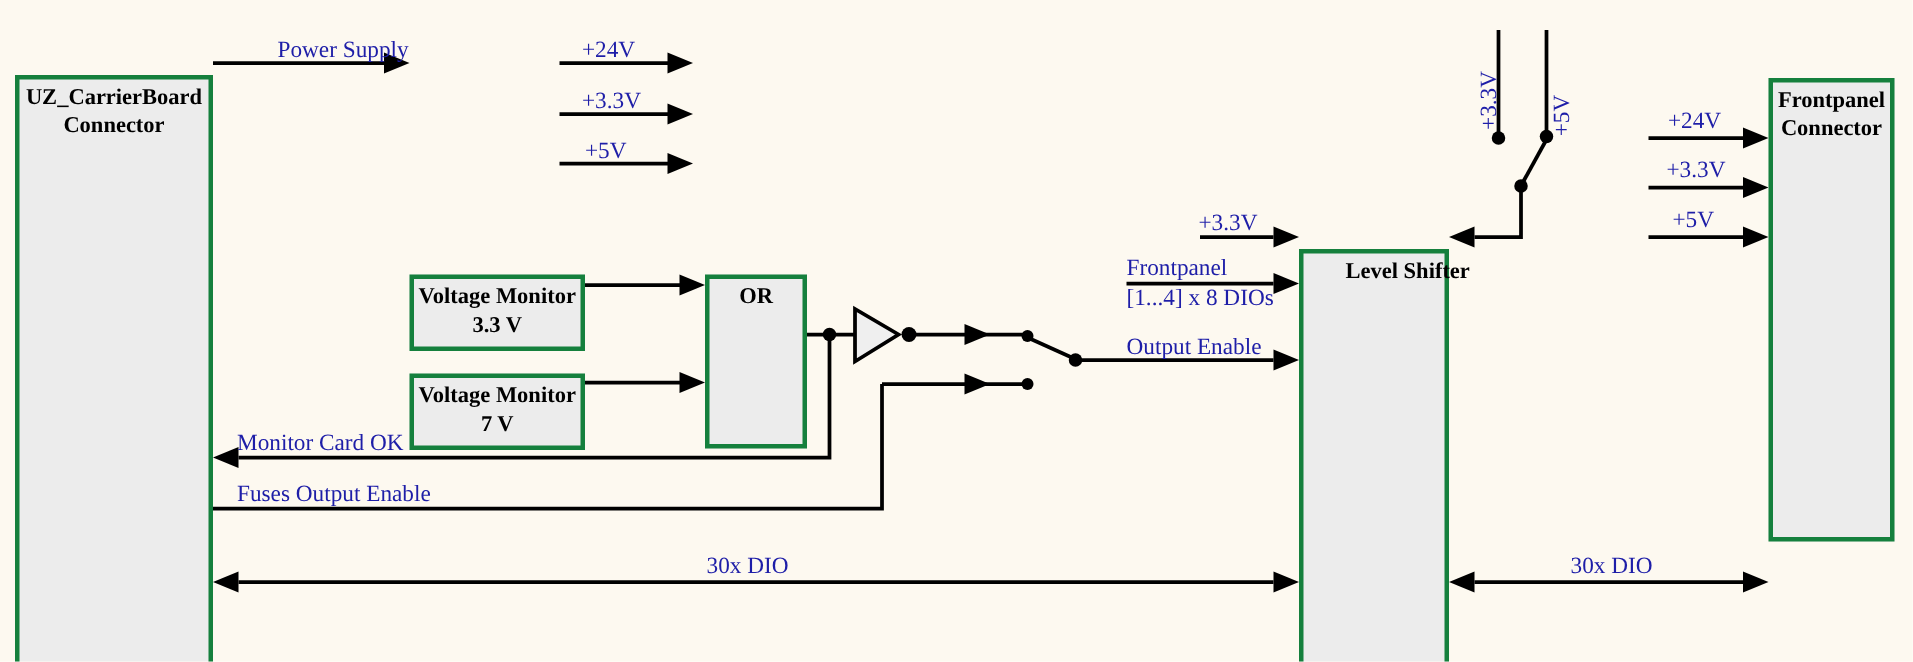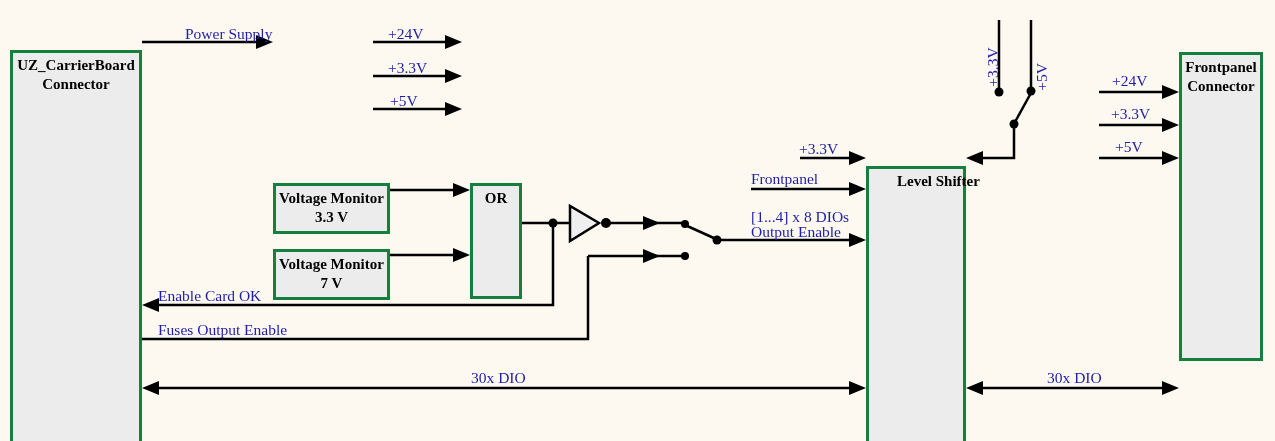--- a/index.html
+++ b/index.html
@@ -141,45 +141,45 @@
   <div class="block" style="left:273px;top:157px;width:117px;height:51px;">
     <span class="bl">Voltage Monitor</span>
     <span class="bl">3.3 V</span>
   </div>
 
   <div class="block" style="left:273px;top:223px;width:117px;height:51px;">
     <span class="bl">Voltage Monitor</span>
     <span class="bl">7 V</span>
   </div>
 
-  <div class="block" style="left:470px;top:157px;width:52px;height:116px;">
+  <div class="block" style="left:470px;top:157px;width:68px;height:116px;">
     <span class="bl">OR</span>
   </div>
 
   <div class="block" style="left:866px;top:140px;width:100px;height:281px;padding-left:28px;">
     <span class="bl">Level Shifter</span>
   </div>
 
   <div class="block" style="left:1179px;top:26px;width:84px;height:309px;">
     <span class="bl">Frontpanel</span>
     <span class="bl">Connector</span>
   </div>
 
   <div class="slabel" style="left:157px;top:26px;margin-left:28px;">Power Supply</div>
 
   <div class="slabel" style="left:388px;top:26px;">+24V</div>
   <div class="slabel" style="left:388px;top:60px;">+3.3V</div>
   <div class="slabel" style="left:390px;top:93px;">+5V</div>
 
   <div class="slabel" style="left:799px;top:141px;">+3.3V</div>
   <div class="slabel" style="left:751px;top:171px;">Frontpanel</div>
-  <div class="slabel" style="left:751px;top:191px;margin-top:18px;">[1...4] x 8 DIOs</div>
+  <div class="slabel" style="left:751px;top:191px;">[1...4] x 8 DIOs</div>
   <div class="slabel" style="left:751px;top:224px;">Output Enable</div>
 
-  <div class="slabel" style="left:158px;top:288px;">Enable Card OK</div>
+  <div class="slabel" style="left:158px;top:288px;">Monitor Card OK</div>
   <div class="slabel" style="left:158px;top:322px;">Fuses Output Enable</div>
 
   <div class="slabel" style="left:471px;top:370px;">30x DIO</div>
   <div class="slabel" style="left:1047px;top:370px;">30x DIO</div>
 
   <div class="vlabel" style="left:968px;top:58px;width:50px;height:18px;">+3.3V</div>
   <div class="vlabel" style="left:1027px;top:68px;width:30px;height:18px;">+5V</div>
 
   <div class="slabel" style="left:1112px;top:73px;">+24V</div>
   <div class="slabel" style="left:1111px;top:106px;">+3.3V</div>

